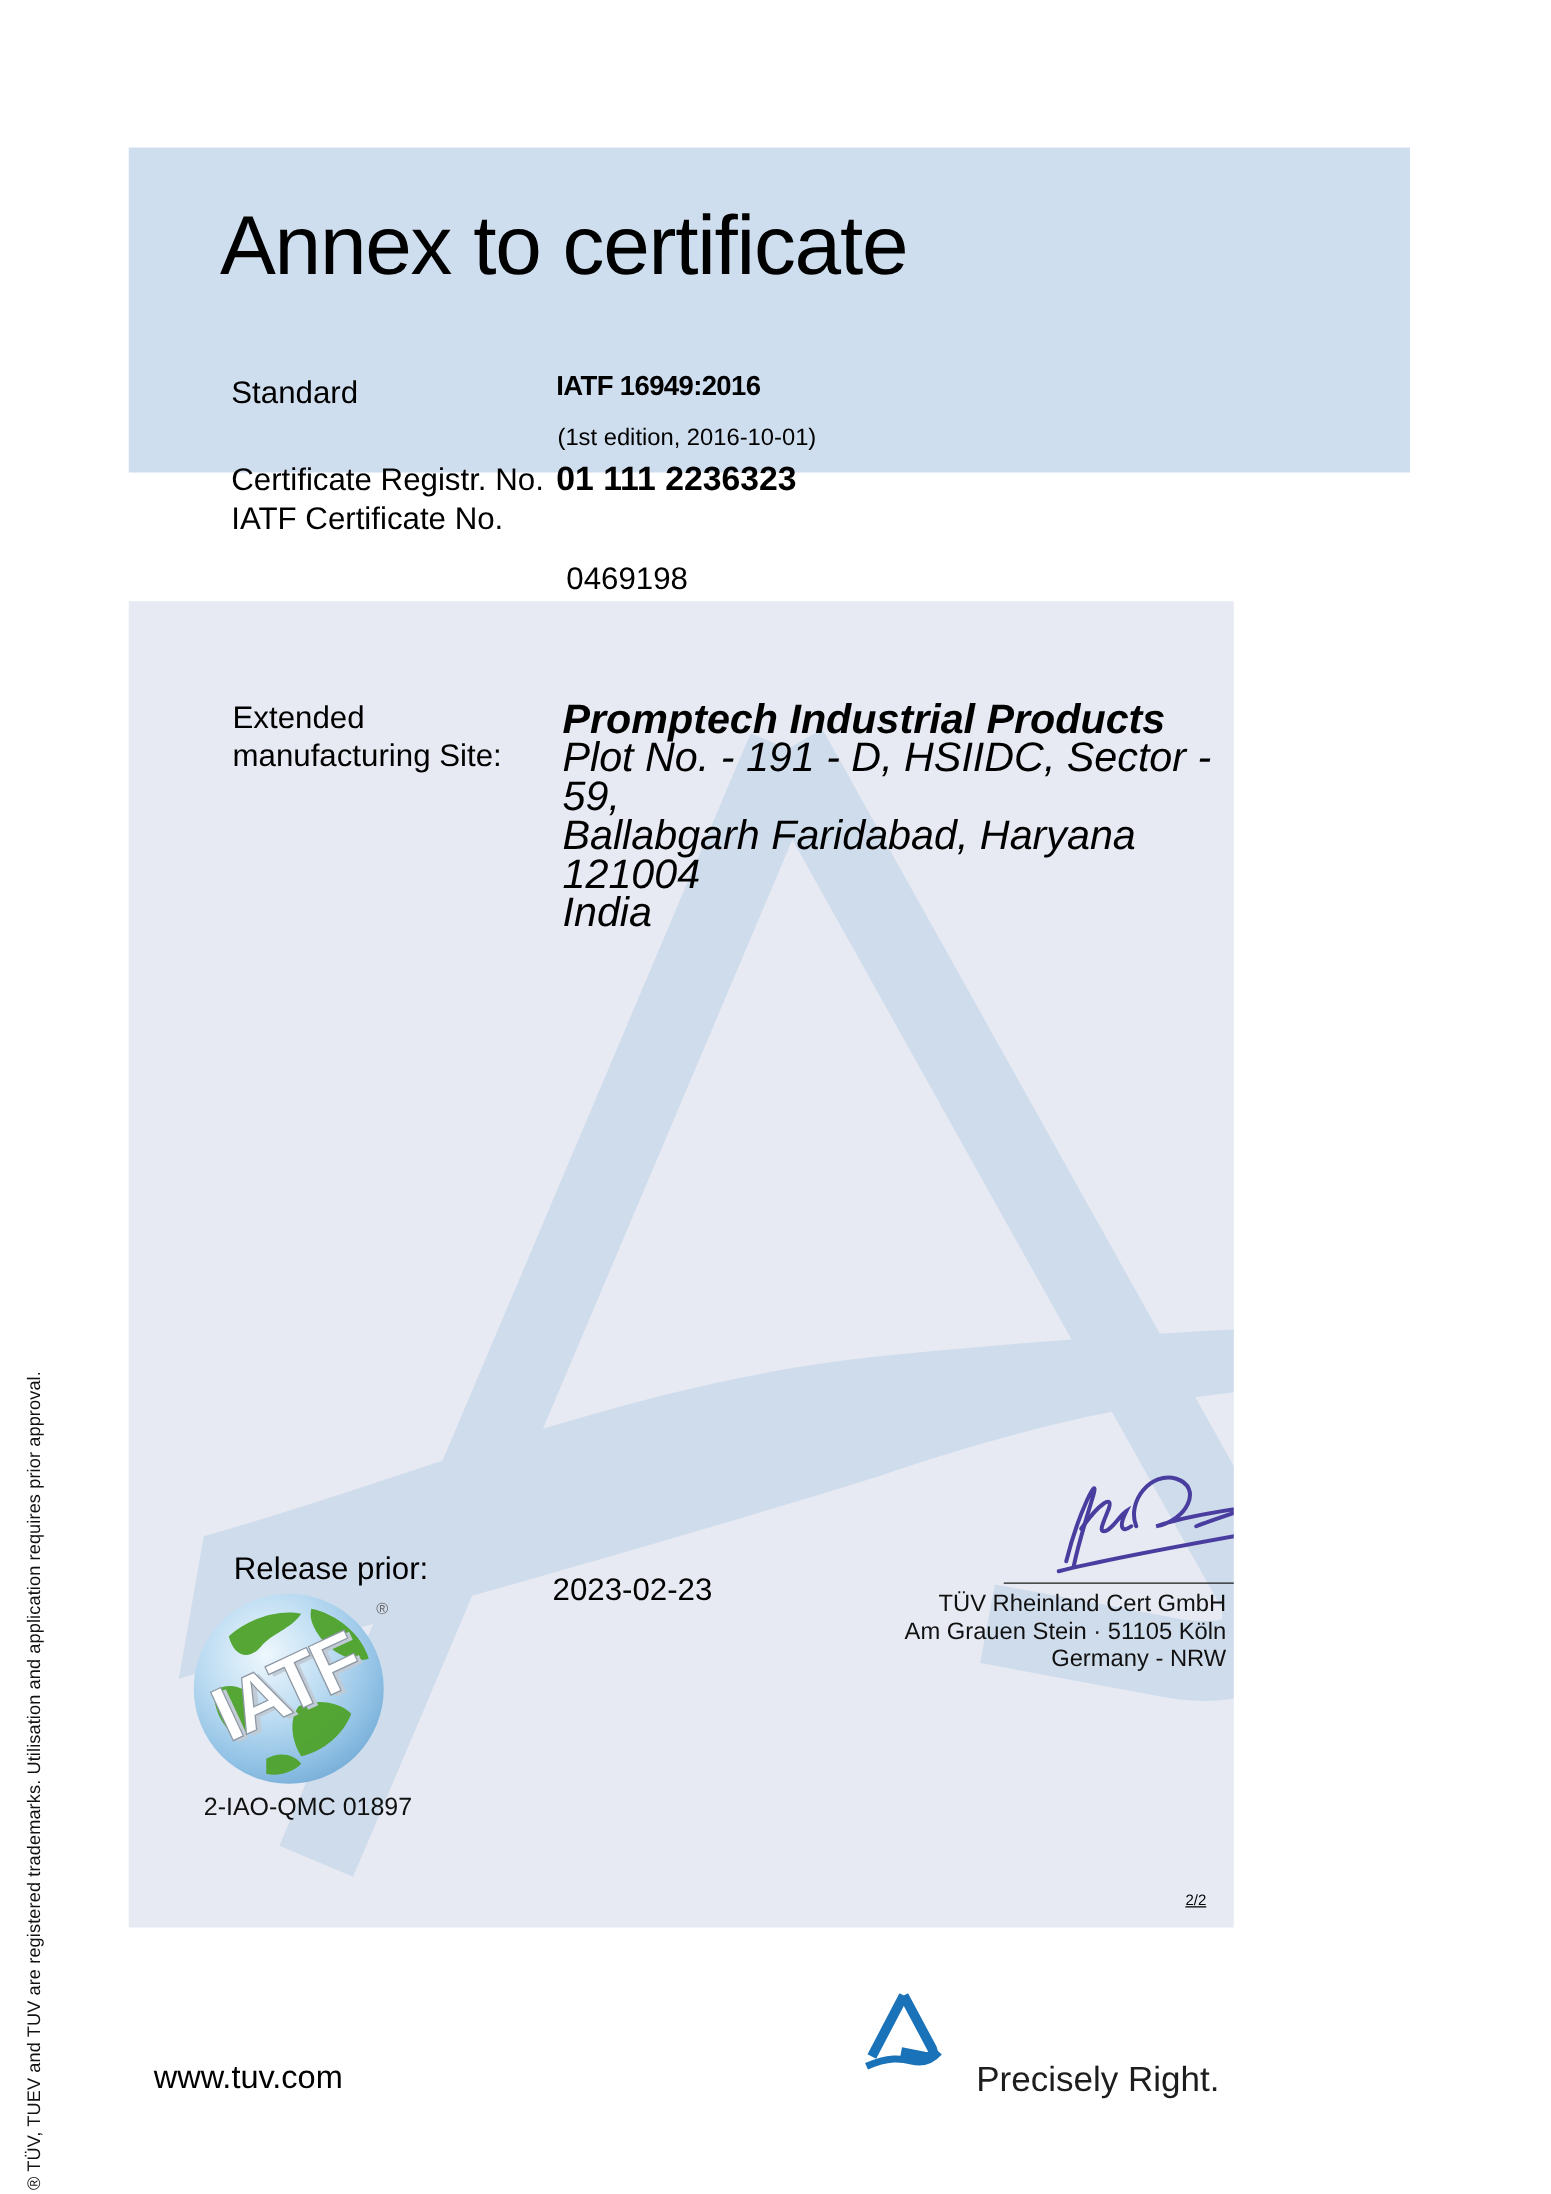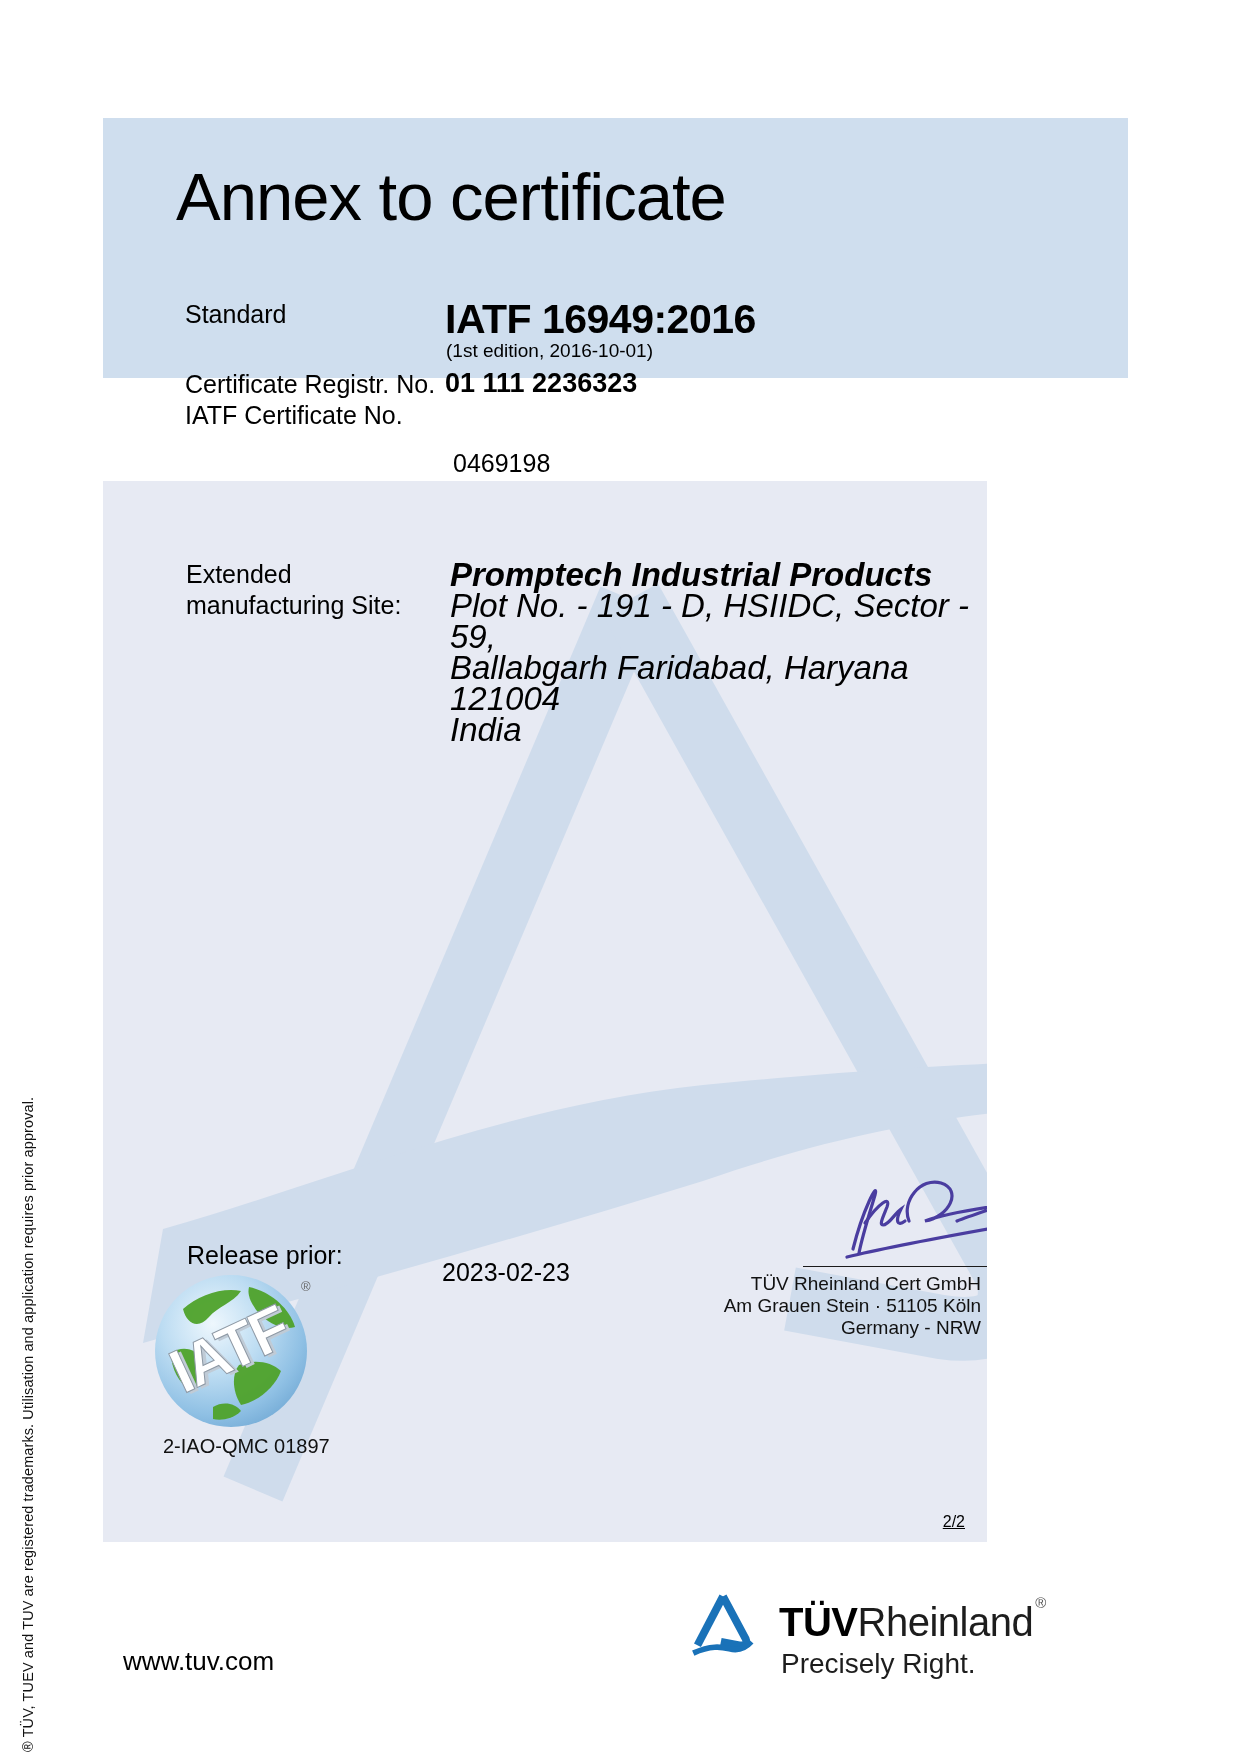--- a/index.html
+++ b/index.html
@@ -16,21 +16,21 @@
   
   .content-box { position:absolute; left:103px; top:118px; width:1025px; height:1424px; }
 
   .header-block { position:absolute; left:0; top:0; width:1025px; height:260px; background:#cfdeee; }
   .body-block   { position:absolute; left:0; top:363px; width:884px; height:1061px; background:#e7eaf3; overflow:hidden; }
 
   .doc-title { position:absolute; left:73px; top:44px; font-size:67px; line-height:1.05; color:#000; letter-spacing:-1px; }
 
   .hl { position:absolute; font-size:25px; }           
   .hv { position:absolute; font-size:25px; }           
-  .std-val { left:342px; top:178px; font-size:41px; font-weight:bold; letter-spacing:-0.5px; }
+  .std-val { left:342px; top:178px; font-size:22px; font-weight:bold; letter-spacing:-0.5px; }
   .std-lab { left:82px;  top:182px; }
   .edition { left:343px; top:222px; font-size:19px; }
   .reg-lab { left:82px;  top:252px; }
   .reg-val { left:342px; top:250px; font-size:27px; font-weight:bold; }
   .iatf-lab{ left:82px;  top:283px; }
   .iatf-val{ left:350px; top:283px;margin-top:48px; }
 
   .wm { position:absolute; left:0; top:0; width:1025px; height:1061px; }
 
   .site-label { position:absolute; left:83px; top:78px; font-size:25px; line-height:31px; }
@@ -40,21 +40,21 @@
   .release-label { position:absolute; left:84px;  top:760px; font-size:25px; }
   .release-value { position:absolute; left:339px; top:760px; font-size:25px;margin-top:17px; }
 
   .signature-svg { position:absolute; left:722px; top:676px; width:215px; height:115px; }
   .sig-line { position:absolute; left:700px; top:785px; width:325px; height:0; border-top:1.6px solid #1a1a1a; }
   .issuer { position:absolute; right:6px; top:792px; text-align:right; font-size:19px; line-height:22px; color:#111; }
 
   .globe-wrap { position:absolute; left:50px; top:788px; width:162px; height:162px; }
   .iatf-code  { position:absolute; left:60px; top:954px; font-size:20px; color:#111; }
 
-  .page-num { position:absolute; right:22px; top:1032px; font-size:16px;text-decoration:underline; }
+  .page-num { position:absolute; right:22px; top:1032px; font-size:12px;text-decoration:underline; }
 
   
   .website { position:absolute; left:123px; top:1598px; font-size:26px;margin-top:48px; }
   .brand-logo-tri { position:absolute; left:684px; top:1590px; width:78px; height:68px; }
   .brand-text { position:absolute; left:779px; top:1594px; font-size:40px; letter-spacing:-0.5px; white-space:nowrap; }
   .brand-text .b { font-weight:bold; }
   .brand-text .r { font-weight:normal; color:#1d1d1d; }
   .brand-reg { font-size:15px; vertical-align:28px; color:#555; font-weight:normal; margin-left:2px; }
   .tagline { position:absolute; left:781px; top:1648px; font-size:28px; color:#1d1d1d; }
 </style>
@@ -156,17 +156,16 @@
   <div class="website">www.tuv.com</div>
 
   <svg class="brand-logo-tri" viewBox="0 0 110 92" aria-hidden="true">
     <g stroke="#1a72b8" fill="none" stroke-linejoin="round" stroke-linecap="butt">
       <path d="M55,7 L19,76" stroke-width="11"></path>
       <path d="M55,7 L87,67 Q91,78 78,76 L52,71" stroke-width="11"></path>
       <path d="M13,87 C38,76 52,78 64,81 C78,84.5 87,80 95,71" stroke-width="8"></path>
     </g>
   </svg>
 
-  <div class="brand-text"><span class="b">TÜV</span><span class="r">Rheinland</span><span class="brand-reg">®</span></div>
 
   <div class="tagline">Precisely Right.</div>
 
 </div>
 
 </body></html>

